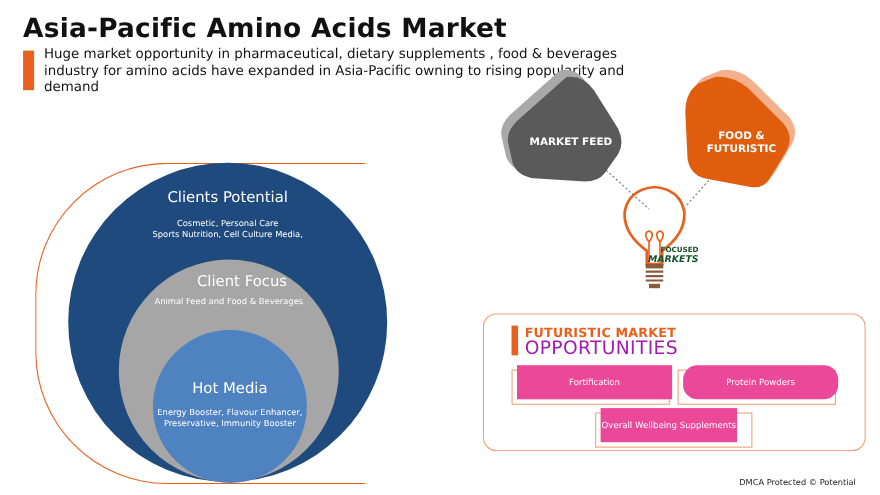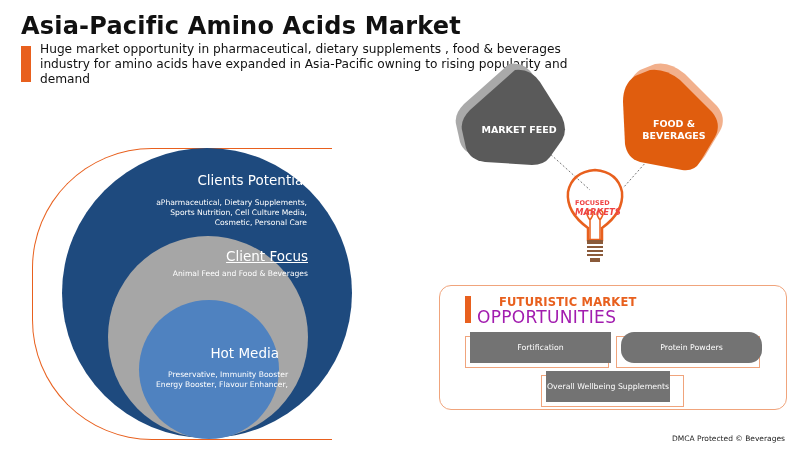--- a/index.html
+++ b/index.html
@@ -5,60 +5,59 @@
   html,body{margin:0;padding:0;background:#fff;}
   body{width:800px;height:450px;position:relative;overflow:hidden;font-family:"DejaVu Sans","Liberation Sans",sans-serif;color:#111;}
   .title{position:absolute;left:21px;top:12px;font-size:24px;font-weight:bold;letter-spacing:0.2px;color:#111;white-space:nowrap;text-align:right;}
   .subbar{position:absolute;left:21px;top:46px;width:10px;height:36px;background:#e8601e;}
   .subtitle{position:absolute;left:40px;top:42px;width:560px;font-size:12.2px;line-height:15px;color:#111;}
   .orange-outline{position:absolute;left:32px;top:148px;width:300px;height:292px;border:1.5px solid #e8601e;border-right:none;border-radius:120px 0 0 120px;box-sizing:border-box;}
   .circle{position:absolute;border-radius:50%;}
   .c1{left:62px;top:148px;width:290px;height:290px;background:#1e4a7e;}
   .c2{left:108px;top:236px;width:200px;height:202px;background:#a6a6a6;}
   .c3{left:139px;top:300px;width:140px;height:139px;background:#4f82c0;}
-  .ctext{position:absolute;text-align:right;color:#fff;}
+  .ctext{position:absolute;text-align:center;color:#fff;}
   .t-head{font-size:13.5px;}
   .t-body{font-size:7.6px;line-height:10px;}
   .node{position:absolute;color:#fff;font-weight:bold;font-size:9.5px;text-align:center;line-height:12px;}
-  .lightbulb-label{position:absolute;color:#ef4444;font-weight:bold;text-align:left;}
+  .lightbulb-label{position:absolute;color:#14532d;font-weight:bold;text-align:right;margin-top:24px;}
   .fmo-box{position:absolute;left:439px;top:285px;width:348px;height:125px;border:1.5px solid #f0a47c;border-radius:12px;box-sizing:border-box;}
   .fmo-bar{position:absolute;left:465px;top:296px;width:6px;height:27px;background:#e8601e;}
-  .fmo-t1{position:absolute;left:477px;top:295px;font-size:11.5px;color:#e8601e;font-weight:bold;letter-spacing:0.2px;margin-left:22px;}
+  .fmo-t1{position:absolute;left:477px;top:295px;font-size:11.5px;color:#e8601e;font-weight:bold;letter-spacing:0.2px;}
   .fmo-t2{position:absolute;left:477px;top:307px;font-size:17px;color:#a21caf;letter-spacing:0.3px;}
   .opp{position:absolute;}
   .opp .outline{position:absolute;border:1.5px solid #f0a47c;box-sizing:border-box;}
-  .opp .fill{position:absolute;background:#737373;color:#fff;font-size:7.8px;display:flex;align-items:center;justify-content:center;}
+  .opp .fill{position:absolute;background:#ec4899;color:#fff;font-size:7.8px;display:flex;align-items:center;justify-content:center;}
   .footer{position:absolute;left:672px;top:434px;font-size:7.5px;color:#222;}
 </style>
 </head>
 <body>
 
 <div class="title">Asia-Pacific Amino Acids Market</div>
 <div class="subbar"></div>
 <div class="subtitle">Huge market opportunity in pharmaceutical, dietary supplements , food &amp; beverages industry for amino acids have expanded in Asia-Pacific owning to rising popularity and demand</div>
 
 <div class="orange-outline"></div>
 <div class="circle c1"></div>
 <div class="circle c2"></div>
 <div class="circle c3"></div>
 
 <div class="ctext t-head" style="left:107px;top:172px;width:200px;">Clients Potential</div>
 <div class="ctext t-body" style="left:107px;top:198px;width:200px;">
-  <div>aPharmaceutical, Dietary Supplements,</div>
+  <div>Cosmetic, Personal Care</div>
   <div>Sports Nutrition, Cell Culture Media,</div>
-  <div>Cosmetic, Personal Care</div>
 </div>
 
-<div class="ctext t-head" style="left:108px;top:248px;width:200px;text-decoration:underline;">Client Focus</div>
+<div class="ctext t-head" style="left:120px;top:248px;width:200px;">Client Focus</div>
 <div class="ctext t-body" style="left:108px;top:269px;width:200px;">Animal Feed and Food &amp; Beverages</div>
 
 <div class="ctext t-head" style="left:139px;top:345px;width:140px;">Hot Media</div>
 <div class="ctext t-body" style="left:130px;top:370px;width:158px;">
+  <div>Energy Booster, Flavour Enhancer,</div>
   <div>Preservative, Immunity Booster</div>
-  <div>Energy Booster, Flavour Enhancer,</div>
 </div>
 
 <svg style="position:absolute;left:440px;top:60px;" width="300" height="225">
 
   <line x1="108" y1="92" x2="150" y2="130" stroke="#777" stroke-width="1" stroke-dasharray="2,2"></line>
   <line x1="215" y1="92" x2="183" y2="128" stroke="#777" stroke-width="1" stroke-dasharray="2,2"></line>
 
   <path d="M75,8 Q90,5 100,20 L122,55 Q128,68 122,78 L110,95 Q104,103 92,103 L45,100 Q30,98 26,86 L22,68 Q20,58 30,48 Z" fill="#a9a9a9" transform="translate(-6,-4)"></path>
   <path d="M75,10 Q90,8 100,22 L122,57 Q128,70 122,80 L110,97 Q104,105 92,105 L45,102 Q30,100 26,88 L22,70 Q20,60 30,50 Z" fill="#5a5a5a"></path>
 
@@ -70,21 +69,21 @@
   <rect x="147" y="180" width="16" height="4" fill="#8a5a3a"></rect>
   <line x1="147" y1="187" x2="163" y2="187" stroke="#8a5a3a" stroke-width="2"></line>
   <line x1="147" y1="191" x2="163" y2="191" stroke="#8a5a3a" stroke-width="2"></line>
   <line x1="147" y1="195" x2="163" y2="195" stroke="#8a5a3a" stroke-width="2"></line>
   <rect x="150" y="198" width="10" height="4" fill="#8a5a3a"></rect>
 </svg>
 
 <div class="node" style="left:474px;top:124px;width:90px;">MARKET FEED</div>
 <div class="node" style="left:634px;top:118px;width:80px;">
   <div>FOOD &amp;</div>
-  <div>BEVERAGES</div>
+  <div>FUTURISTIC</div>
 </div>
 <div class="lightbulb-label" style="left:575px;top:199px;width:60px;">
   <div style="font-size:6.5px;line-height:8px;">FOCUSED</div>
   <div style="font-size:8.5px;line-height:10px;font-style:italic;">MARKETS</div>
 </div>
 
 <div class="fmo-box"></div>
 <div class="fmo-bar"></div>
 <div class="fmo-t1">FUTURISTIC MARKET</div>
 <div class="fmo-t2">OPPORTUNITIES</div>
@@ -95,13 +94,13 @@
 </div>
 <div class="opp" style="left:616px;top:332px;">
   <div class="outline" style="left:0;top:4px;width:144px;height:32px;"></div>
   <div class="fill" style="left:5px;top:0;width:141px;height:31px;border-radius:13px;">Protein Powders</div>
 </div>
 <div class="opp" style="left:541px;top:371px;">
   <div class="outline" style="left:0;top:4px;width:143px;height:32px;"></div>
   <div class="fill" style="left:5px;top:0;width:124px;height:31px;">Overall Wellbeing Supplements</div>
 </div>
 
-<div class="footer">DMCA Protected © Beverages</div>
+<div class="footer">DMCA Protected © Potential</div>
 
 </body></html>

